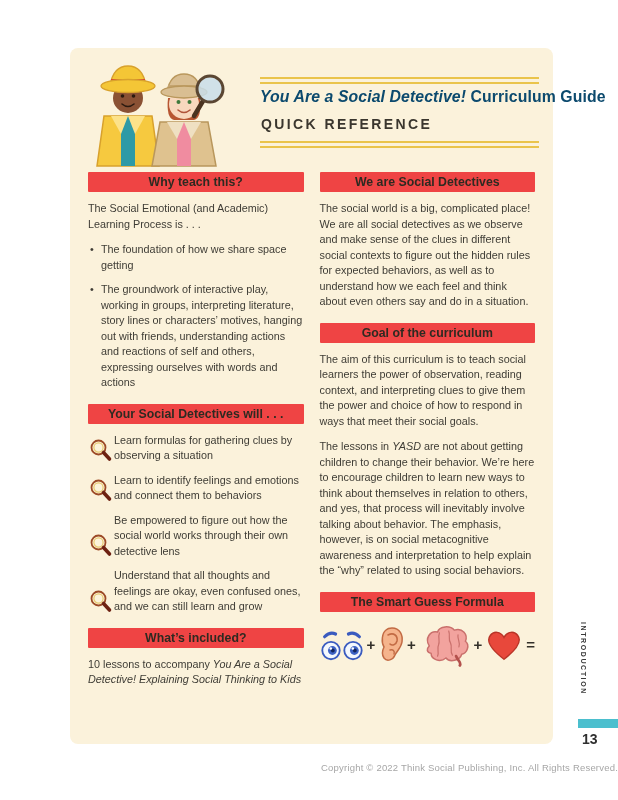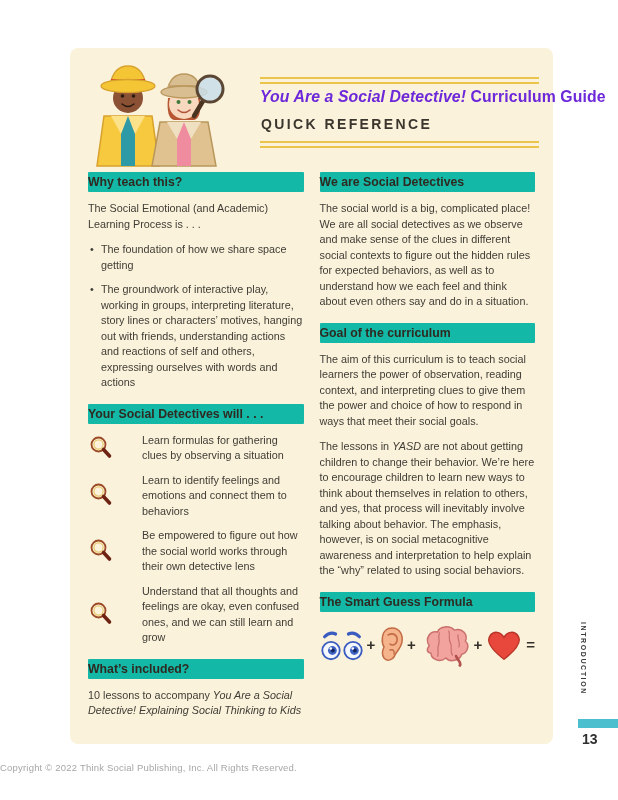--- a/index.html
+++ b/index.html
@@ -16,59 +16,59 @@
   
   .header{position:relative;height:124px;}
   .kids{position:absolute;left:6px;top:6px;}
   .titleblock{position:absolute;left:190px;right:14px;top:0;}
   .rule-pair{position:absolute;left:0;right:0;}
   .rule-pair .rule{height:2px;background:#EAC44B;margin-bottom:3px;}
   .rule-top{top:29px;}
   .rule-bottom{top:93px;}
   .title{
     position:absolute;top:40px;left:0;margin:0;
-    font-size:15.8px;font-weight:bold;color:#6d28d9;letter-spacing:0.1px;
+    font-size:15.8px;font-weight:bold;color:#0c4a6e;letter-spacing:0.1px;
     white-space:nowrap;
     text-align:right;
   }
   .title em{font-style:italic;}
   .subtitle{
     position:absolute;top:68px;left:1px;
     font-size:14px;font-weight:bold;letter-spacing:2.4px;color:#3A362E;
   }
   
   .columns{display:flex;gap:16px;padding:0 18px;}
   .col{flex:1;min-width:0;color:#3E3C35;font-size:10.8px;line-height:15.5px;}
   .bar{
-    background:#14b8a6;color:#2E2A21;text-align:left;
+    background:#ef4444;color:#2E2A21;text-align:center;
     font-weight:bold;font-size:12.3px;line-height:20px;height:20px;
     margin:0 0 9px;border-radius:1px;
   }
   .bar.mt{margin-top:13px;}
   .col p{margin:0 0 10px;}
   .bullets{list-style:none;margin:0;padding:0;}
   .bullets li{position:relative;padding-left:13px;margin:0 0 9px;}
   .bullets li::before{content:"•";position:absolute;left:2px;top:0;color:#3E3C35;}
-  .d-item{display:flex;gap:28px;margin:0 0 9px;align-items:center;}
+  .d-item{display:flex;gap:0;margin:0 0 9px;align-items:flex-end;}
   .d-item .mag{flex:0 0 auto;margin-top:-1px;}
   .d-item p{margin:0;}
   .included em, .col em{font-style:italic;text-align:right;}
   
   .formula{display:flex;align-items:center;justify-content:space-between;margin-top:4px;height:48px;}
   .op{font-weight:bold;color:#33302A;font-size:15px;line-height:1;}
   
   .side-label{
     position:absolute;left:580px;top:622px;
     writing-mode:vertical-rl;
     font-size:7px;font-weight:bold;letter-spacing:1.6px;color:#3A3A3A;
   }
   .teal-bar{position:absolute;left:578px;top:719px;width:40px;height:9px;background:#4BBFCE;}
   .page-num{position:absolute;left:582px;top:731px;font-size:14px;font-weight:bold;color:#2F2F2F;}
   .copyright{
-    position:absolute;left:0;top:762px;width:618px;text-align:left;
+    position:absolute;left:0;top:762px;width:618px;text-align:right;
     font-size:9.5px;color:#A6A6A6;letter-spacing:0.2px;
   }
 </style>
 </head>
 <body>
 
 <div class="canvas">
 
   <div class="page">
 

